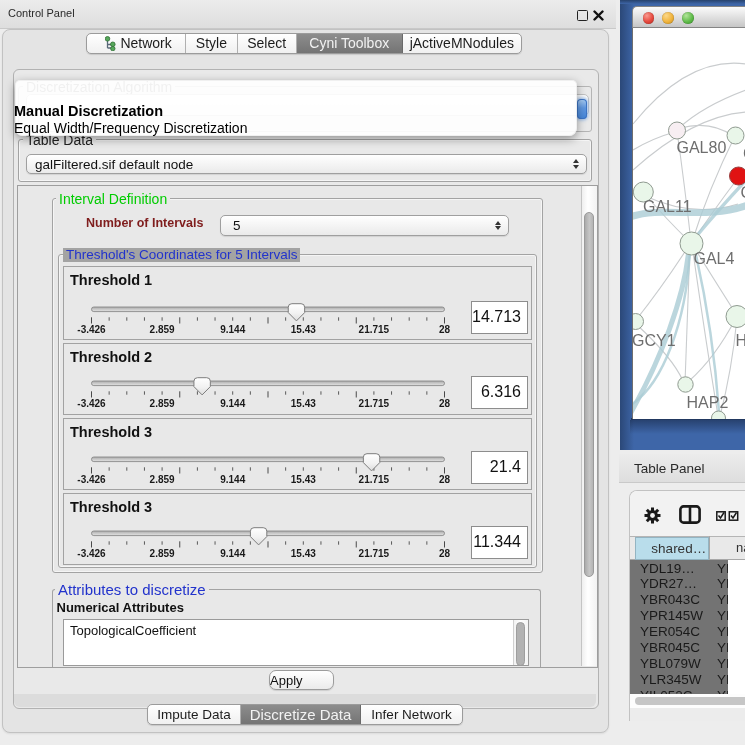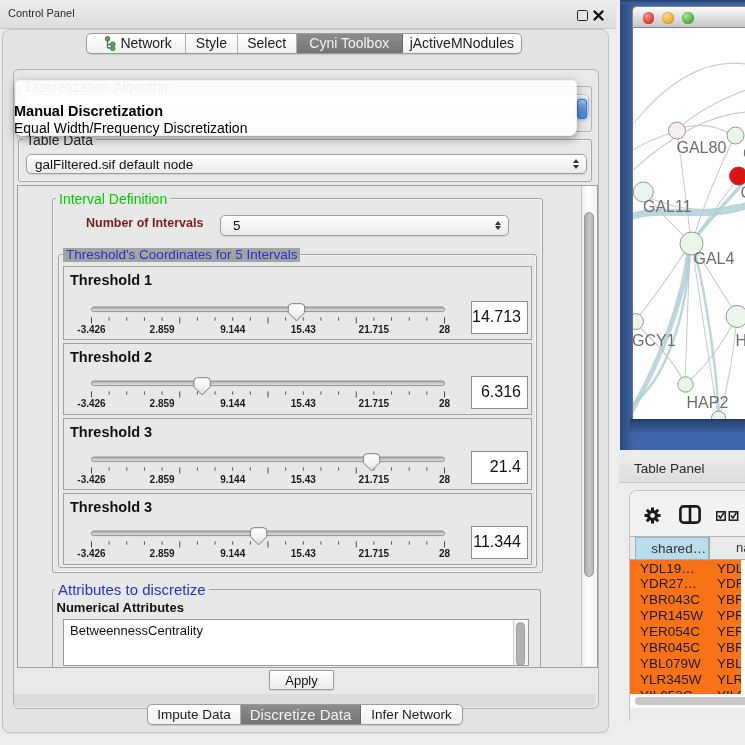--- a/index.html
+++ b/index.html
@@ -273,29 +273,29 @@
         <text x="294.90" y="30.2" text-anchor="middle" font-size="10" font-weight="bold" fill="#1a1a1a">21.715</text>
         <text x="365.50" y="30.2" text-anchor="middle" font-size="10" font-weight="bold" fill="#1a1a1a">28</text>
         <path d="M171.41,4.2 Q171.41,0.7 175.01,0.7 L184.21,0.7 Q187.81,0.7 187.81,4.2 L187.81,9.6 L179.61,17.9 L171.41,9.6 Z" fill="url(#thg)" stroke="#7d7d7d" stroke-width="1"></path>
       </svg></div>
   <div class="vbox" style="top:32.5px">11.344</div>
 </div>
 <div class="abs" style="left:52px;top:589px;width:487px;height:77px;border:1px solid #a3a3a3;border-bottom:none;border-radius:3px 3px 0 0"></div>
 <div class="gtitle" style="left:55px;top:583px;background:#e8e8e8;color:#2233cc;font-size:15px">Attributes to discretize</div>
 <div class="abs" style="left:56.5px;top:600px;font-size:13px;font-weight:bold;color:#111">Numerical Attributes</div>
 <div class="abs" style="left:63px;top:619px;width:466px;height:47px;background:#fff;border:1px solid #9a9a9a;overflow:hidden;font-size:13px;color:#111;padding-top:3px;box-sizing:border-box">
-  <div style="padding-left:6px;height:15.5px;line-height:15.5px">BetweennessCentrality</div>
+  <div style="padding-left:6px;height:15.5px;line-height:15.5px">TopologicalCoefficient</div>
   <div class="abs" style="right:0;top:0;width:14px;height:47px;background:linear-gradient(90deg,#f2f2f2,#ffffff 45%,#f4f4f4);border-left:1px solid #d0d0d0">
     <div class="abs" style="left:2px;top:1.5px;width:9px;height:44px;border-radius:4.5px;background:#b2b2b2;border:0.5px solid #9e9e9e;box-sizing:border-box"></div>
   </div>
 </div>
 
-<div class="abs" style="left:269px;top:670px;width:65px;height:20px;border:1px solid #9c9c9c;border-radius:1px;
+<div class="abs" style="left:269px;top:670px;width:65px;height:20px;border:1px solid #9c9c9c;border-radius:7px;
   background:linear-gradient(#ffffff,#ebebeb);box-shadow:0 1px 1px rgba(0,0,0,0.12);
-  font-size:13px;color:#111;text-align:center;line-height:19px;box-sizing:border-box">Apply</div>
+  font-size:13px;color:#111;text-align:left;line-height:19px;box-sizing:border-box">Apply</div>
 <div class="seg abs" style="left:147px;top:703.5px;width:316px;box-sizing:border-box;font-size:13.5px">
 
   <div style="width:93px;font-size:13.5px">Impute Data</div>
   <div class="dark" style="width:120px;font-size:15px">Discretize Data</div>
   <div style="width:101px;font-size:13.5px">Infer Network</div>
 </div>
 
 <div class="abs" style="left:15px;top:80px;width:562px;height:56px;background:rgba(255,255,255,0.9);
   border-radius:5px 5px 8px 8px;box-shadow:0 3px 10px rgba(0,0,0,0.38);border:1px solid rgba(0,0,0,0.05);box-sizing:border-box">
   <div style="position:absolute;left:-2px;top:22px;font-size:14.5px;font-weight:bold;color:#000">Manual Discretization</div>
@@ -394,21 +394,21 @@
       <path d="M2.5,4.5 L4.5,7 L8,1.5"></path>
       <path d="M15,4.5 L17,7 L20.5,1.5"></path>
     </g>
   </svg>
 
   <div class="abs" style="left:0;top:45px;width:116px;height:24px;background:#e9e9e9;border-top:1px solid #b5b5b5;border-bottom:1px solid #a8a8a8;box-sizing:border-box"></div>
   <div class="abs" style="left:5px;top:45.5px;width:73.5px;height:23px;background:#b9ddeb;border:1px solid #93b4c2;box-sizing:border-box;font-size:13.5px;color:#333;text-align:center;line-height:21px;padding-left:14px">shared…</div>
   <div class="abs" style="left:106px;top:46px;width:12px;height:22px;font-size:13px;color:#333;line-height:21px;overflow:hidden">na</div>
   <div class="abs" style="left:79px;top:45px;width:1px;height:24px;background:#a8a8a8"></div>
 </div>
-<div class="abs" style="left:630px;top:560px;width:111px;height:134px;background:#f97316;overflow:hidden">
+<div class="abs" style="left:630px;top:560px;width:98px;height:134px;background:#737373;overflow:hidden">
     <div style="position:absolute;left:10px;top:0.5px;font-size:13.5px;color:#1a1a1a">YDL19…</div>
     <div style="position:absolute;left:87px;top:0.5px;font-size:13.5px;color:#1a1a1a">YDL1</div>
     <div style="position:absolute;left:10px;top:16.4px;font-size:13.5px;color:#1a1a1a">YDR27…</div>
     <div style="position:absolute;left:87px;top:16.4px;font-size:13.5px;color:#1a1a1a">YDR2</div>
     <div style="position:absolute;left:10px;top:32.3px;font-size:13.5px;color:#1a1a1a">YBR043C</div>
     <div style="position:absolute;left:87px;top:32.3px;font-size:13.5px;color:#1a1a1a">YBR0</div>
     <div style="position:absolute;left:10px;top:48.2px;font-size:13.5px;color:#1a1a1a">YPR145W</div>
     <div style="position:absolute;left:87px;top:48.2px;font-size:13.5px;color:#1a1a1a">YPR1</div>
     <div style="position:absolute;left:10px;top:64.1px;font-size:13.5px;color:#1a1a1a">YER054C</div>
     <div style="position:absolute;left:87px;top:64.1px;font-size:13.5px;color:#1a1a1a">YER0</div>

